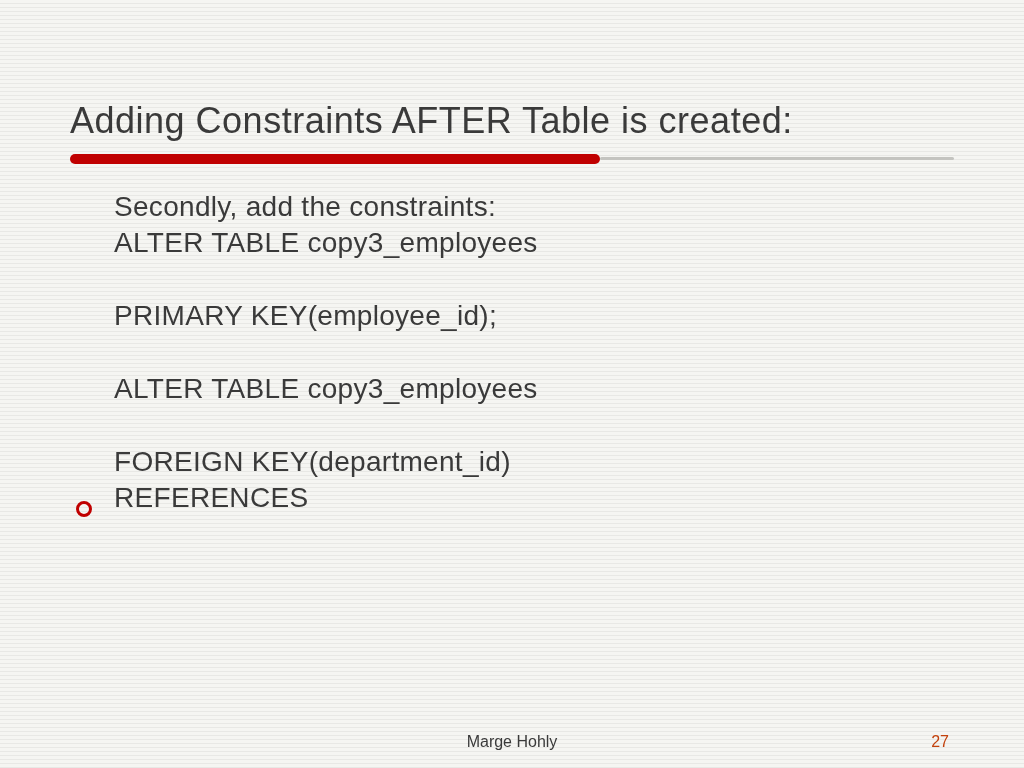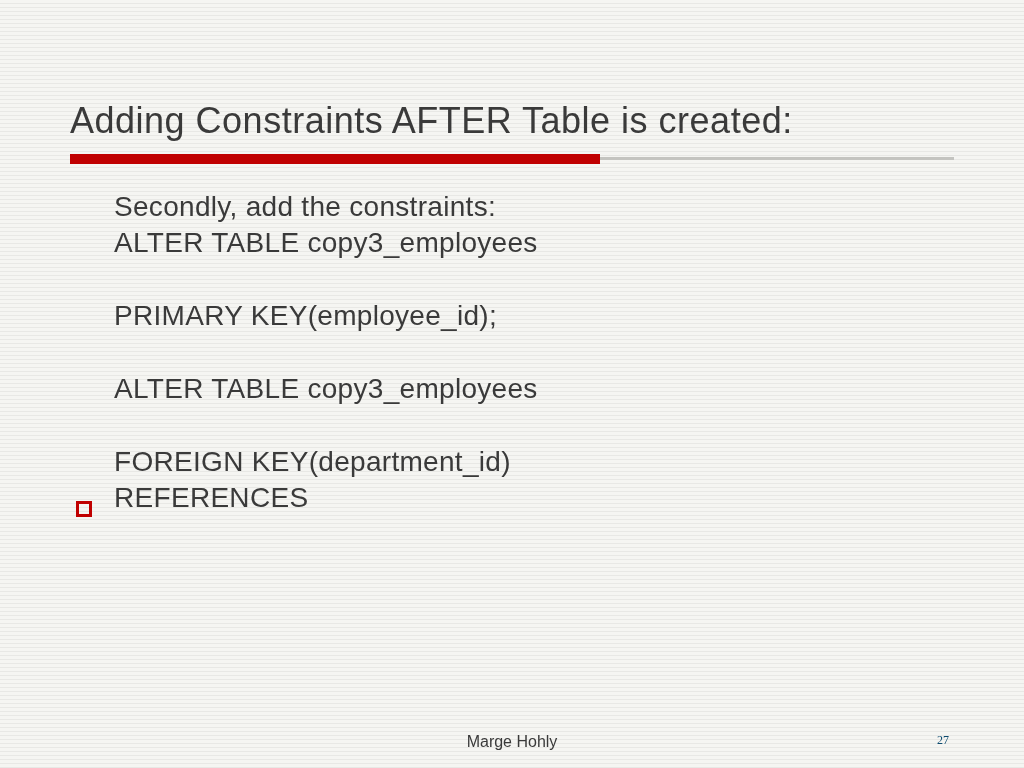--- a/index.html
+++ b/index.html
@@ -1,18 +1,19 @@
 <!DOCTYPE html>
 <html><head>
   <meta charset="utf-8">
   <style>
     * {
       margin: 0;
       padding: 0;
       box-sizing: border-box;
+      border-radius: 14px;
     }
     
     body {
       width: 1024px;
       height: 768px;
       background: #f5f5f2;
       background-image: repeating-linear-gradient(
         to bottom,
         #f5f5f2 0px,
         #f5f5f2 3px,
@@ -103,23 +104,22 @@
       position: absolute;
       left: 50%;
       transform: translateX(-50%);
       font-size: 16px;
       color: #3a3a3a;
     }
     
     .footer-page {
       position: absolute;
       right: 75px;
-      font-size: 12px;
-      color: #0c4a6e;
-      font-family: Liberation Serif, serif;
+      font-size: 16px;
+      color: #c2410c;
     }
   </style>
 </head>
 <body>
 
 <div class="slide-container">
 
   <h1 class="slide-title">Adding Constraints AFTER Table is created:</h1>
 
   <div class="title-underline">

